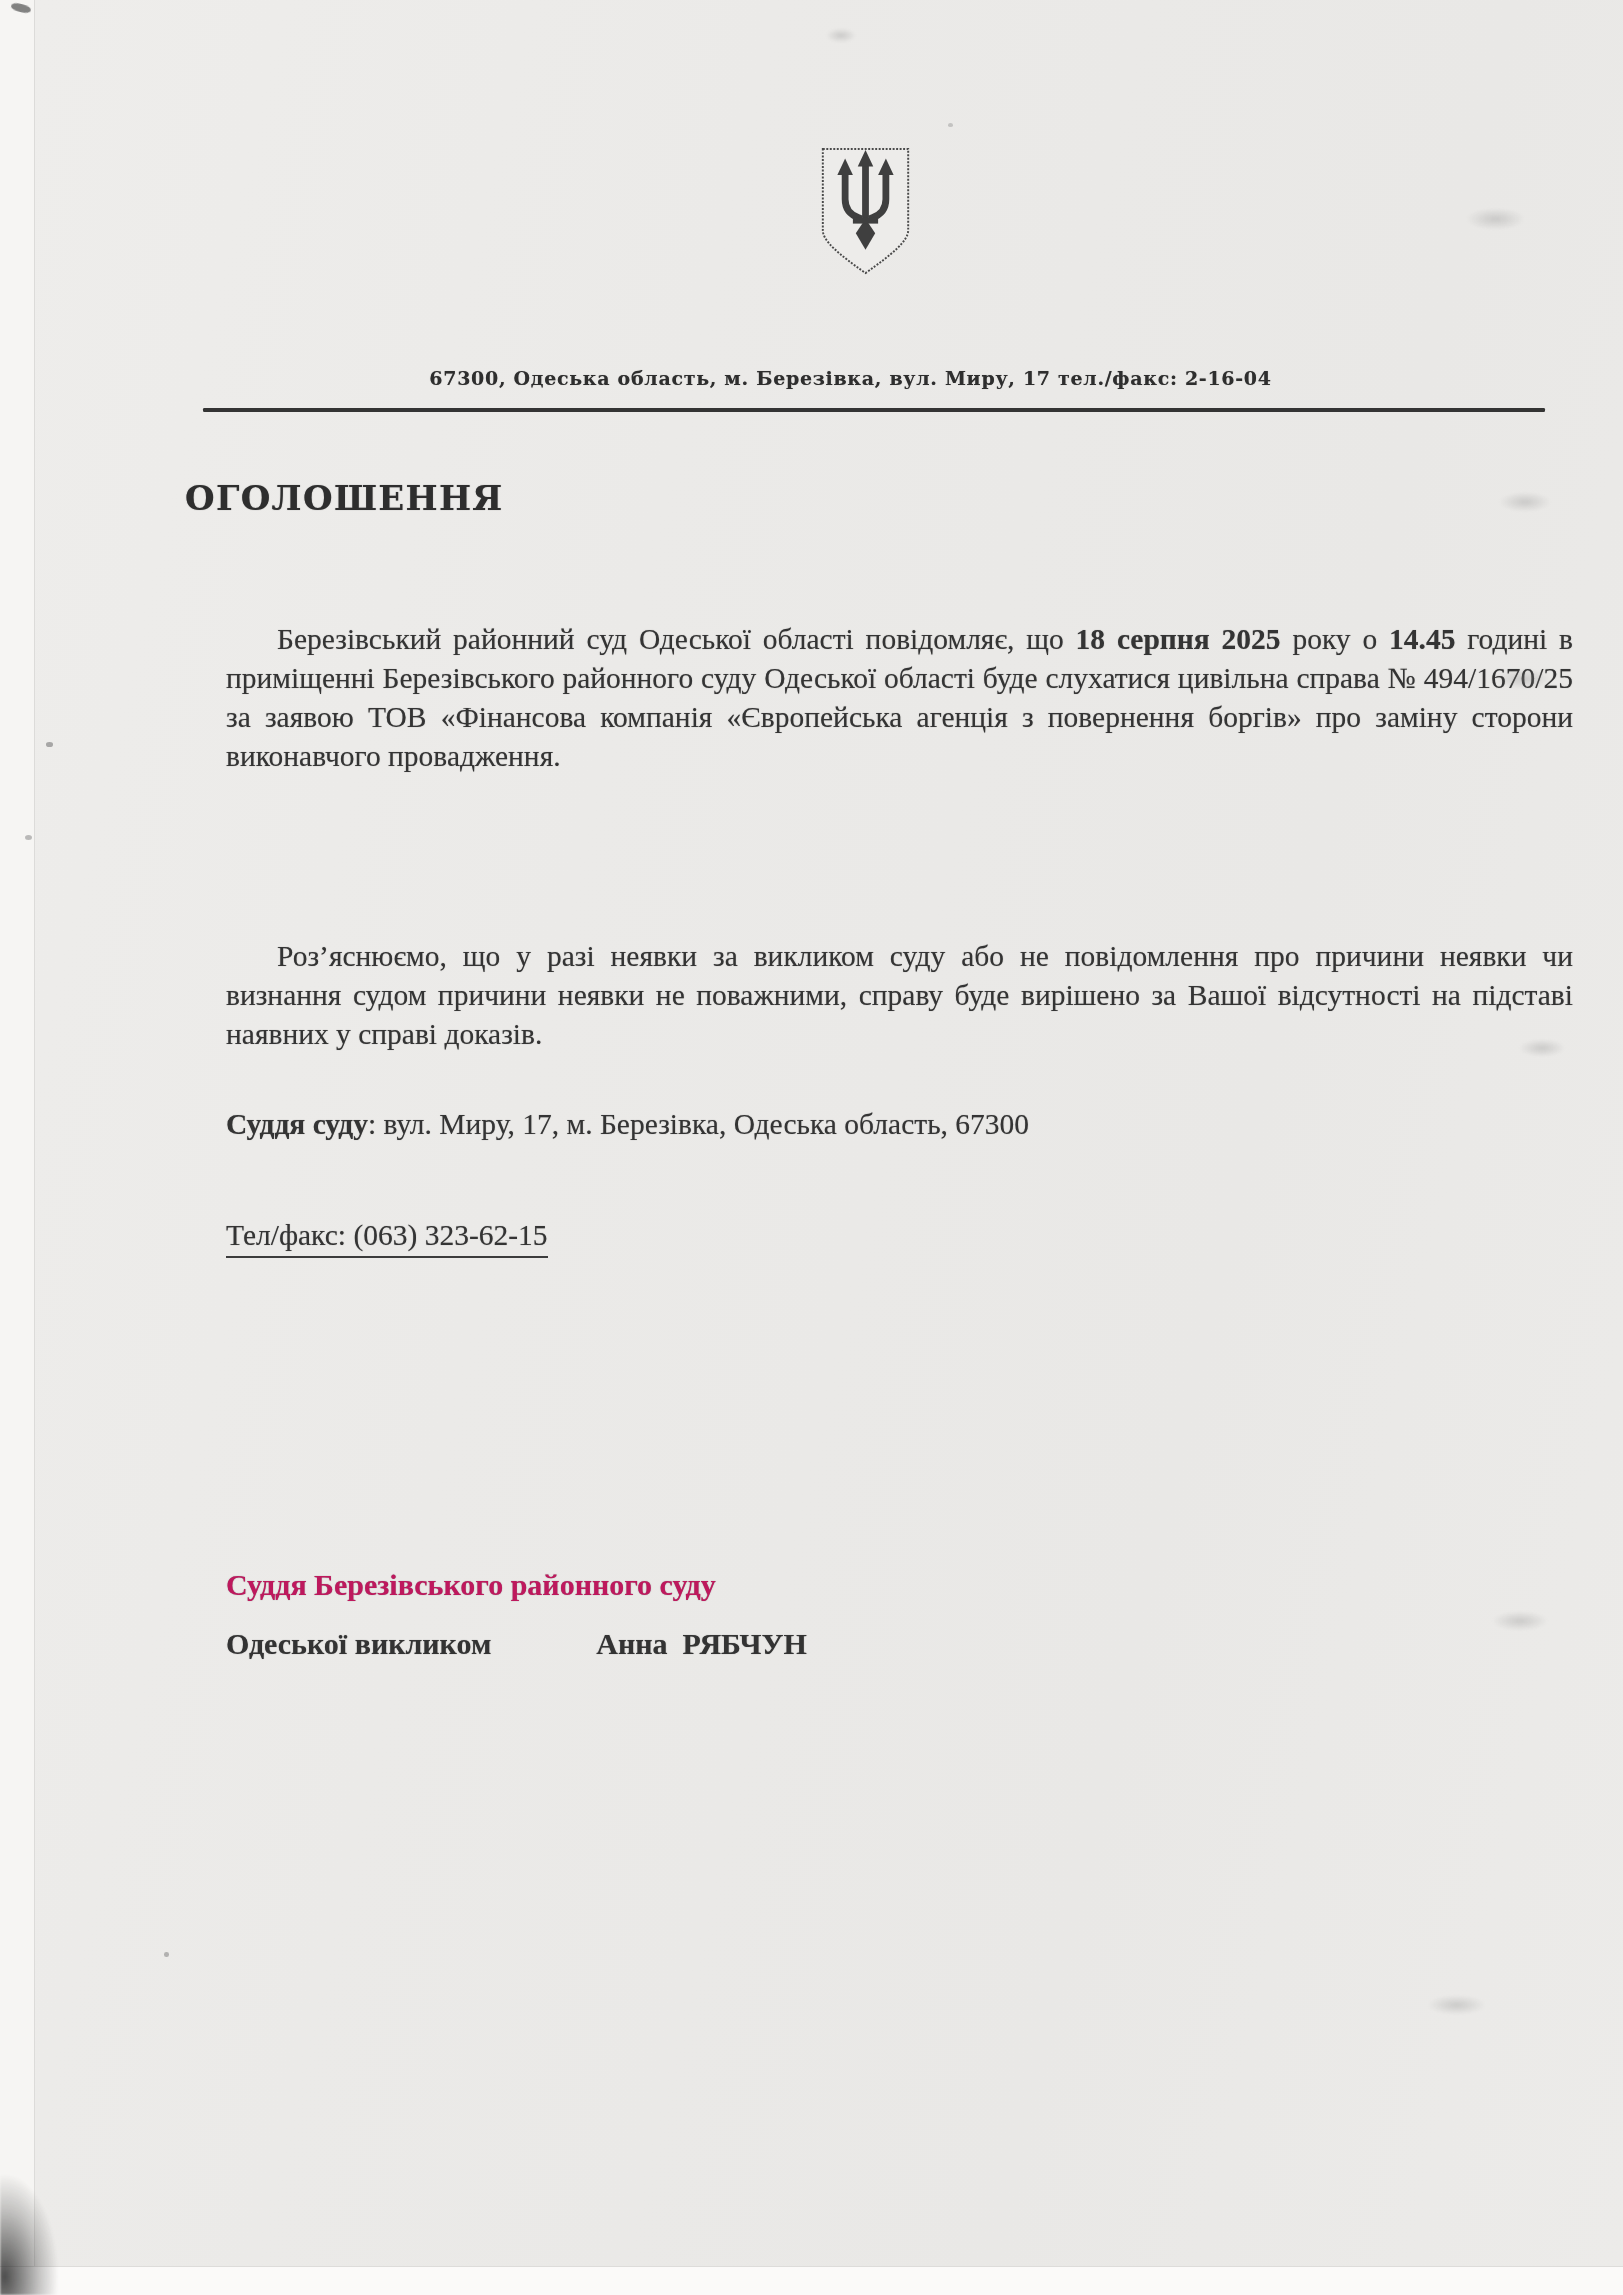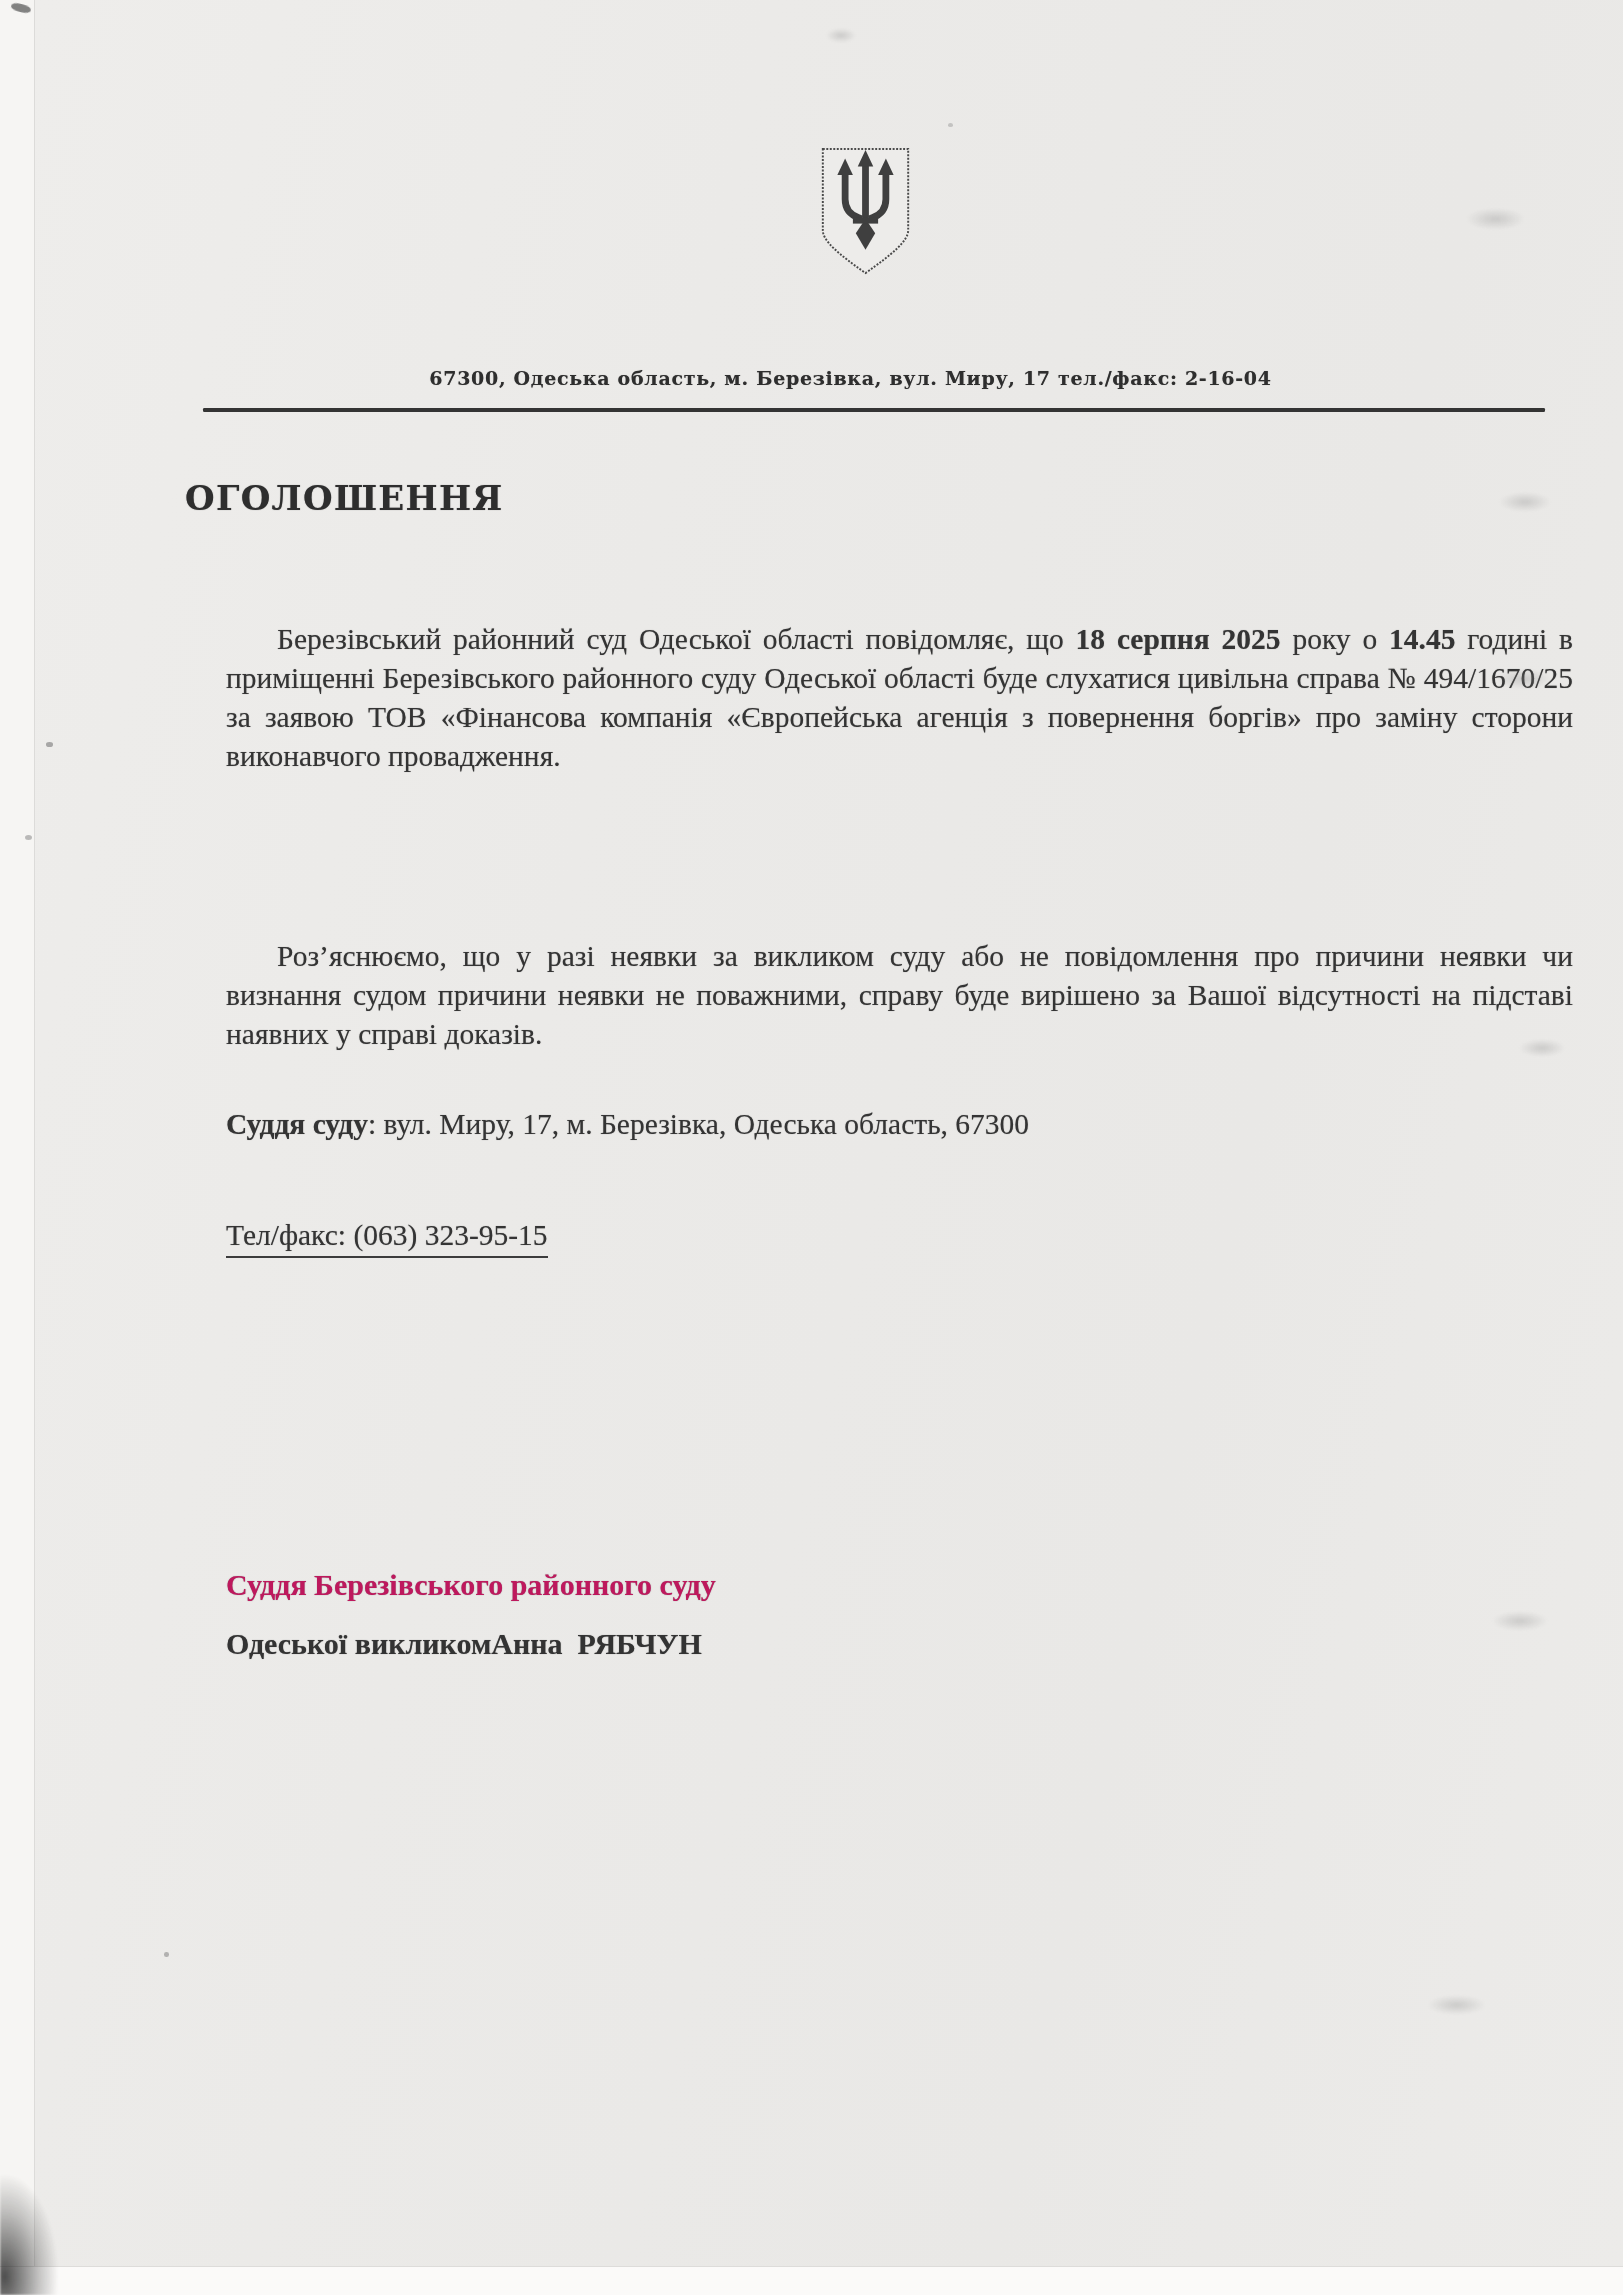--- a/index.html
+++ b/index.html
@@ -61,21 +61,21 @@
   }
   .addr{top:1105px;}
   .tel{top:1216px;}
   .email{top:1341px;}
   .b{font-weight:bold;}
   .uline{border-bottom:2.6px solid #3c3c3c;padding-bottom:5.2px;}
   .sig1{position:absolute;left:226px;top:1568px;font-size:30px;font-weight:bold;color:#be185d;
         text-shadow:0 0 1px rgba(51,51,51,.5);}
   .sig2{position:absolute;left:226px;top:1627px;font-size:30px;font-weight:bold;color:#333;
         text-shadow:0 0 1px rgba(51,51,51,.5);}
-  .sig2 .judge-name{white-space:pre;}
+  .sig2 .judge-name{margin-left:105px;white-space:pre;}
   
   .artifact{position:absolute;pointer-events:none;}
   .mark-topleft{left:10.5px;top:3.9px;width:19.6px;height:7.9px;background:#5c5c5c;opacity:.75;
     border-radius:45%;transform:rotate(14deg);filter:blur(0.7px);}
   .speck-a{left:46px;top:742px;width:6.5px;height:4.6px;background:#6d6d6d;border-radius:50%;opacity:.55;}
   .speck-b{left:25px;top:835px;width:7.2px;height:5.2px;background:#707070;border-radius:50%;opacity:.45;}
   .speck-c{left:164px;top:1952px;width:4.6px;height:4.6px;background:#787878;border-radius:50%;opacity:.5;}
   .speck-d{left:948px;top:123px;width:5.2px;height:3.9px;background:#8a8a8a;border-radius:50%;opacity:.4;}
   .smudge-bottomleft{
     left:0;top:2173px;width:59px;height:122px;
@@ -123,21 +123,21 @@
 
   <div class="doc-title">ОГОЛОШЕННЯ</div>
 
   <p class="para p1"><span>Березівський районний суд Одеської області повідомляє, що </span><span class="b">18 серпня 2025</span><span> року о </span><span class="b">14.45</span><span> годині в приміщенні Березівського районного суду Одеської області буде слухатися цивільна справа № 494/1670/25 за заявою ТОВ «Фінансова компанія «Європейська агенція з повернення боргів» про заміну сторони виконавчого провадження.</span></p>
 
 
   <p class="para p3">Роз’яснюємо, що у разі неявки за викликом суду або не повідомлення про причини неявки чи визнання судом причини неявки не поважними, справу буде вирішено за Вашої відсутності на підставі наявних у справі доказів.</p>
 
   <div class="contact-line addr"><span class="b">Суддя суду</span><span>: вул. Миру, 17, м. Березівка, Одеська область, 67300</span></div>
 
-  <div class="contact-line tel"><span class="uline">Тел/факс: (063) 323-95-15</span></div>
+  <div class="contact-line tel"><span class="uline">Тел/факс: (063) 323-62-15</span></div>
 
 
   <div class="sig1">Суддя Березівського районного суду</div>
   <div class="sig2"><span>Одеської викликом</span><span class="judge-name">Анна  РЯБЧУН</span></div>
 
   <div class="artifact mark-topleft"></div>
   <div class="artifact speck-a"></div>
   <div class="artifact speck-b"></div>
   <div class="artifact speck-c"></div>
   <div class="artifact speck-d"></div>

